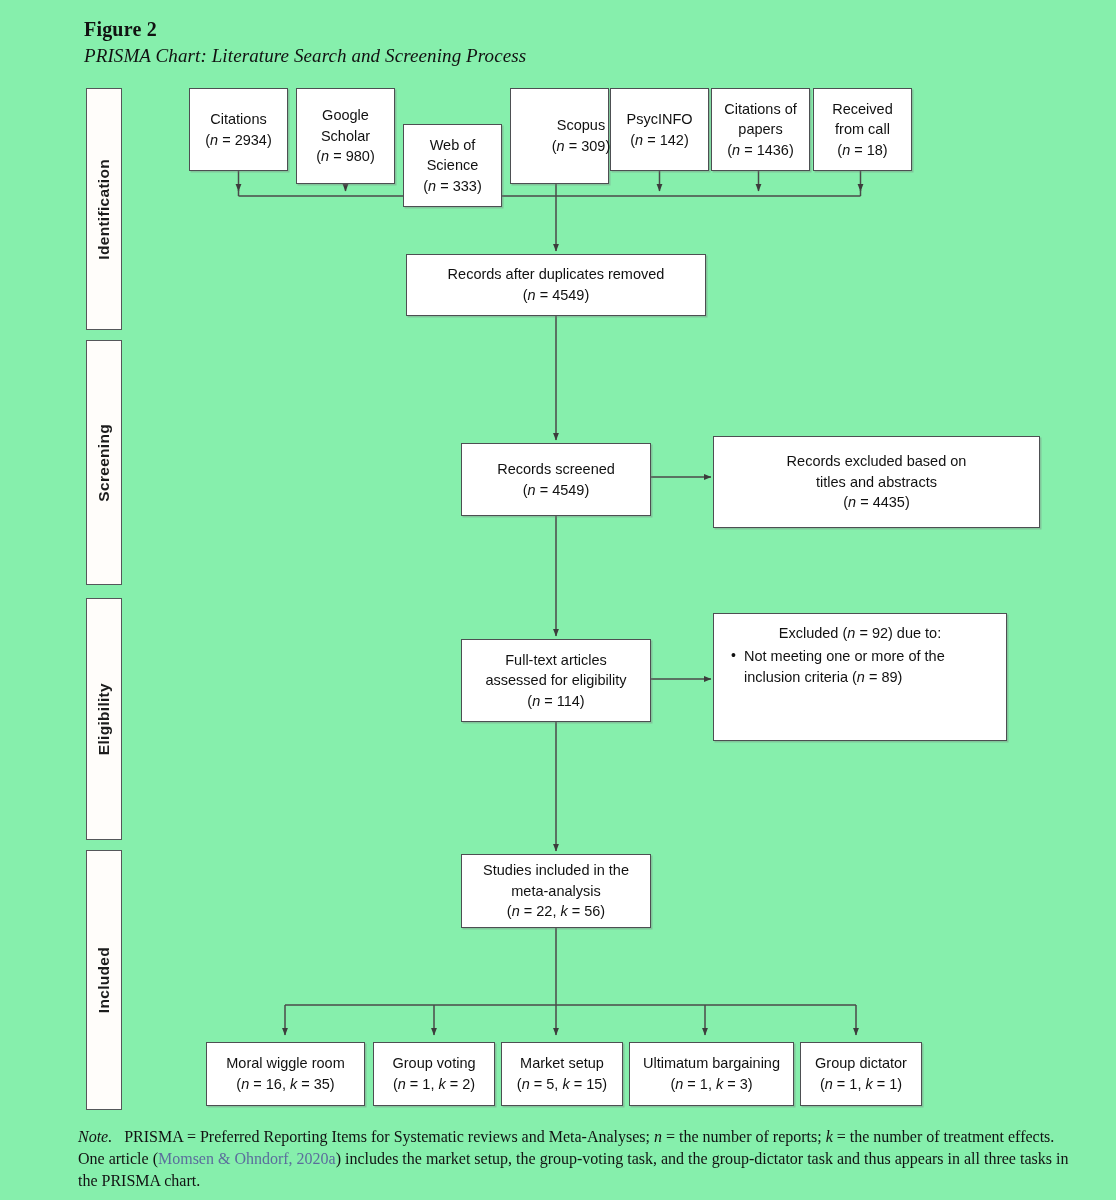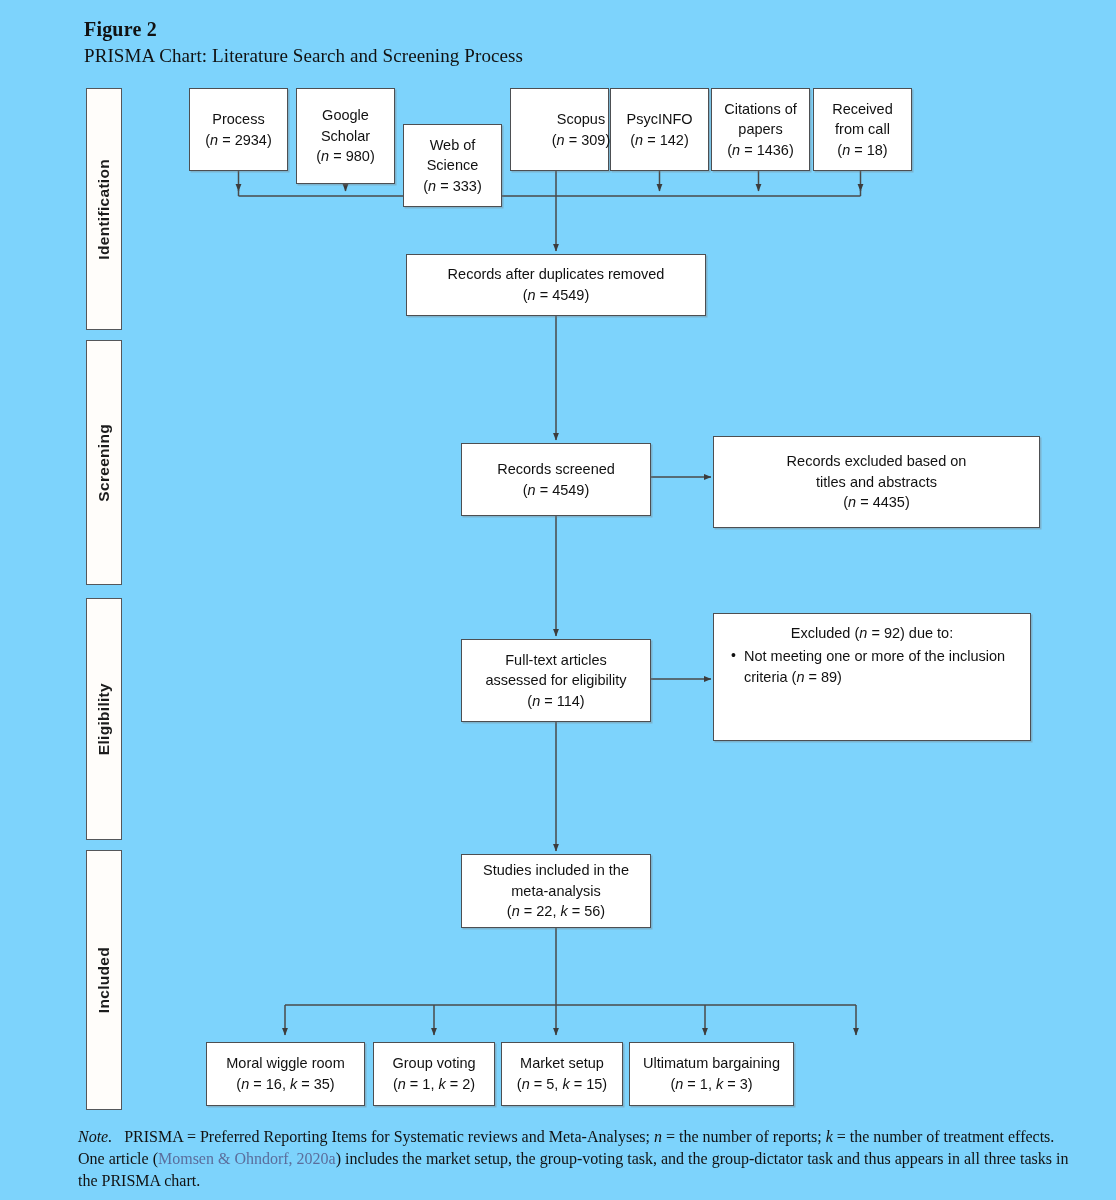--- a/index.html
+++ b/index.html
@@ -4,41 +4,42 @@
 <style>
   html, body {
     margin: 0;
     padding: 0;
     background: #fffdfa;
   }
   #page {
     position: relative;
     width: 1116px;
     height: 1200px;
-    background: #7dd3fc;
+    background: #86efac;
     overflow: hidden;
     font-family: "Liberation Sans", sans-serif;
   }
 
   
   #fig-title {
     position: absolute;
     left: 84px;
     top: 18px;
     font-family: "Liberation Serif", serif;
     font-weight: bold;
     font-size: 20px;
     color: #111;
     letter-spacing: .2px;
   }
   #fig-subtitle {
     position: absolute;
     left: 84px;
     top: 45px;
     font-family: "Liberation Serif", serif;
+    font-style: italic;
     font-size: 19px;
     color: #111;
     letter-spacing: .1px;
   }
 
   
   #connectors {
     position: absolute;
     left: 0;
     top: 0;
@@ -192,34 +193,34 @@
     <span class="stage-label">Screening</span>
   </div>
   <div class="stage" style="top:598px;height:242px;">
     <span class="stage-label">Eligibility</span>
   </div>
   <div class="stage" style="top:850px;height:260px;">
     <span class="stage-label">Included</span>
   </div>
 
   <div class="box" style="left:189px;top:88px;width:99px;height:83px;">
-    <span class="line">Process</span>
+    <span class="line">Citations</span>
     <span class="line">(<span class="nitalic">n</span> = 2934)</span>
   </div>
   <div class="box" style="left:296px;top:88px;width:99px;height:96px;">
     <span class="line">Google</span>
     <span class="line">Scholar</span>
     <span class="line">(<span class="nitalic">n</span> = 980)</span>
   </div>
   <div class="box" style="left:403px;top:88px;width:99px;height:83px;margin-top:36px;">
     <span class="line">Web of</span>
     <span class="line">Science</span>
     <span class="line">(<span class="nitalic">n</span> = 333)</span>
   </div>
-  <div class="box" style="left:510px;top:88px;width:99px;height:83px;padding-left:48px;">
+  <div class="box" style="left:510px;top:88px;width:99px;height:96px;padding-left:48px;">
     <span class="line">Scopus</span>
     <span class="line">(<span class="nitalic">n</span> = 309)</span>
   </div>
   <div class="box" style="left:610px;top:88px;width:99px;height:83px;">
     <span class="line">PsycINFO</span>
     <span class="line">(<span class="nitalic">n</span> = 142)</span>
   </div>
   <div class="box" style="left:711px;top:88px;width:99px;height:83px;">
     <span class="line">Citations of</span>
     <span class="line">papers</span>
@@ -245,21 +246,21 @@
     <span class="line">titles and abstracts</span>
     <span class="line">(<span class="nitalic">n</span> = 4435)</span>
   </div>
 
   <div class="box" style="left:461px;top:639px;width:190px;height:83px;">
     <span class="line">Full-text articles</span>
     <span class="line">assessed for eligibility</span>
     <span class="line">(<span class="nitalic">n</span> = 114)</span>
   </div>
 
-  <div class="box excl" style="left:713px;top:613px;width:318px;height:128px;">
+  <div class="box excl" style="left:713px;top:613px;width:294px;height:128px;">
     <span class="excl-head"><span>Excluded (</span><i>n</i><span> = 92) due to:</span></span>
     <ul>
       <li><span>Not meeting one or more of the inclusion criteria (</span><i>n</i><span> = 89)</span></li>
     </ul>
   </div>
 
   <div class="box" style="left:461px;top:854px;width:190px;height:74px;">
     <span class="line">Studies included in the</span>
     <span class="line">meta-analysis</span>
     <span class="line">(<span class="nitalic">n</span> = 22, <span class="nitalic">k</span> = 56)</span>
@@ -274,19 +275,23 @@
     <span class="line">(<span class="nitalic">n</span> = 1, <span class="nitalic">k</span> = 2)</span>
   </div>
   <div class="box" style="left:501px;top:1042px;width:122px;height:64px;">
     <span class="line">Market setup</span>
     <span class="line">(<span class="nitalic">n</span> = 5, <span class="nitalic">k</span> = 15)</span>
   </div>
   <div class="box" style="left:629px;top:1042px;width:165px;height:64px;">
     <span class="line">Ultimatum bargaining</span>
     <span class="line">(<span class="nitalic">n</span> = 1, <span class="nitalic">k</span> = 3)</span>
   </div>
+  <div class="box" style="left:800px;top:1042px;width:122px;height:64px;">
+    <span class="line">Group dictator</span>
+    <span class="line">(<span class="nitalic">n</span> = 1, <span class="nitalic">k</span> = 1)</span>
+  </div>
 
   <div id="note">
     <span class="lbl">Note.</span>&nbsp;&nbsp;
     <span>PRISMA = Preferred Reporting Items for Systematic reviews and Meta-Analyses; </span><span class="mono-i">n</span><span> = the number of reports; </span><span class="mono-i">k</span><span> = the number of treatment effects. One article (</span><span class="cite">Momsen &amp; Ohndorf, 2020a</span><span>) includes the market setup, the group-voting task, and the group-dictator task and thus appears in all three tasks in the PRISMA chart.</span>
   </div>
 
 </div>
 
 </body></html>

